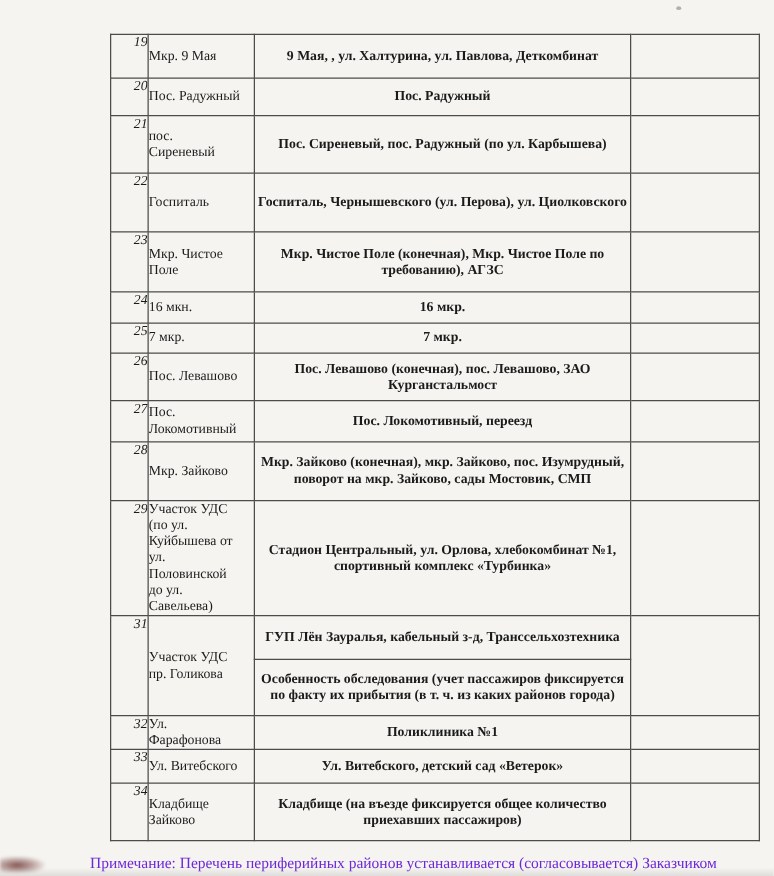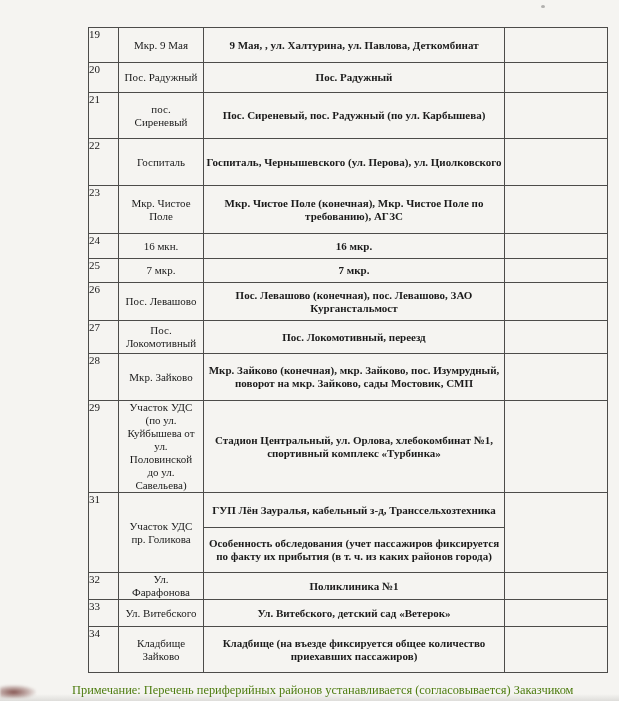--- a/index.html
+++ b/index.html
@@ -28,32 +28,32 @@
     position:absolute;left:88px;top:27px;
     width:519px;border-collapse:collapse;table-layout:fixed;
   }
   table.routes td{
     border:1px solid #4c4c4a;
     font-size:11px;line-height:13px;
     padding:0;
     overflow:hidden;
   }
   td.c-num{
-    vertical-align:top;text-align:left;padding-top:2px;
+    vertical-align:top;text-align:right;padding-top:2px;font-style:italic;
   }
   td.c-name{
-    vertical-align:middle;text-align:center;white-space:pre-line;padding:1px 4px;
+    vertical-align:middle;white-space:pre-line;padding:1px 4px;
   }
   td.c-stops{
     vertical-align:middle;text-align:center;white-space:pre-line;padding:1px 8px;font-weight:bold;
   }
   td.c-blank{vertical-align:middle;}
   .footnote{
     position:absolute;left:72px;top:683px;width:540px;
-    font-size:12.4px;line-height:15px;color:#4d7c0f;
+    font-size:12.4px;line-height:15px;color:#6d28d9;
     white-space:nowrap;
   }
 </style>
 </head>
 <body>
 
 <table class="routes">
   <colgroup>
     <col style="width:30px">
     <col style="width:85px">

